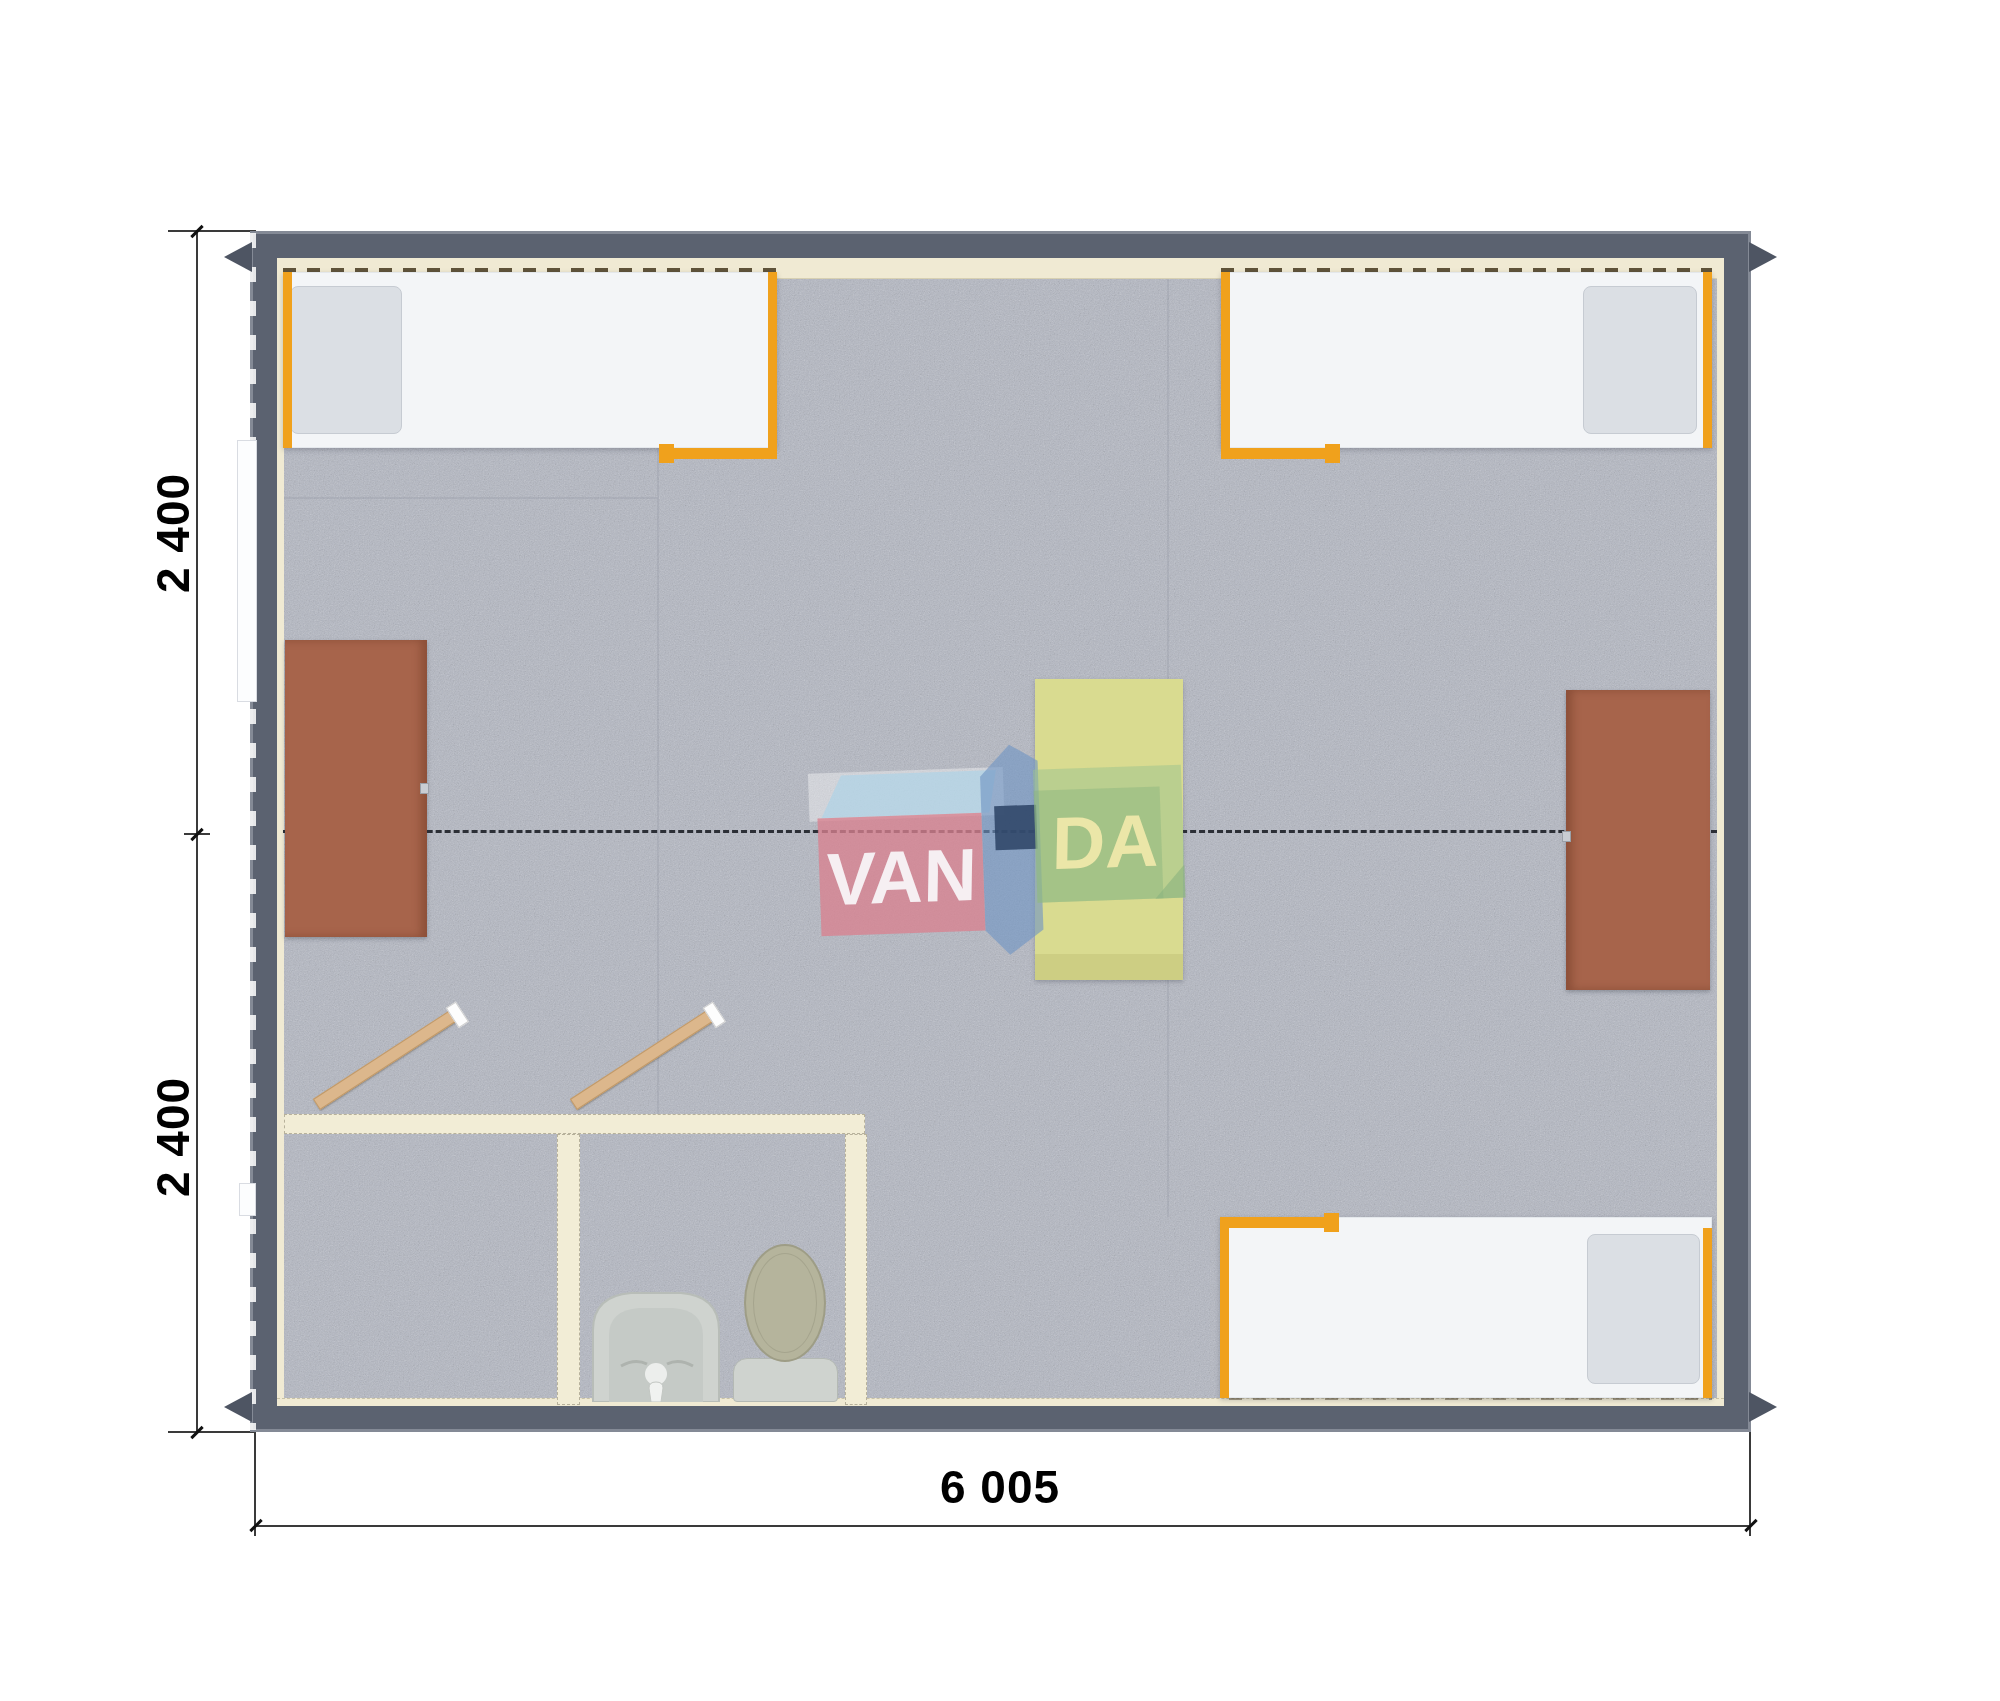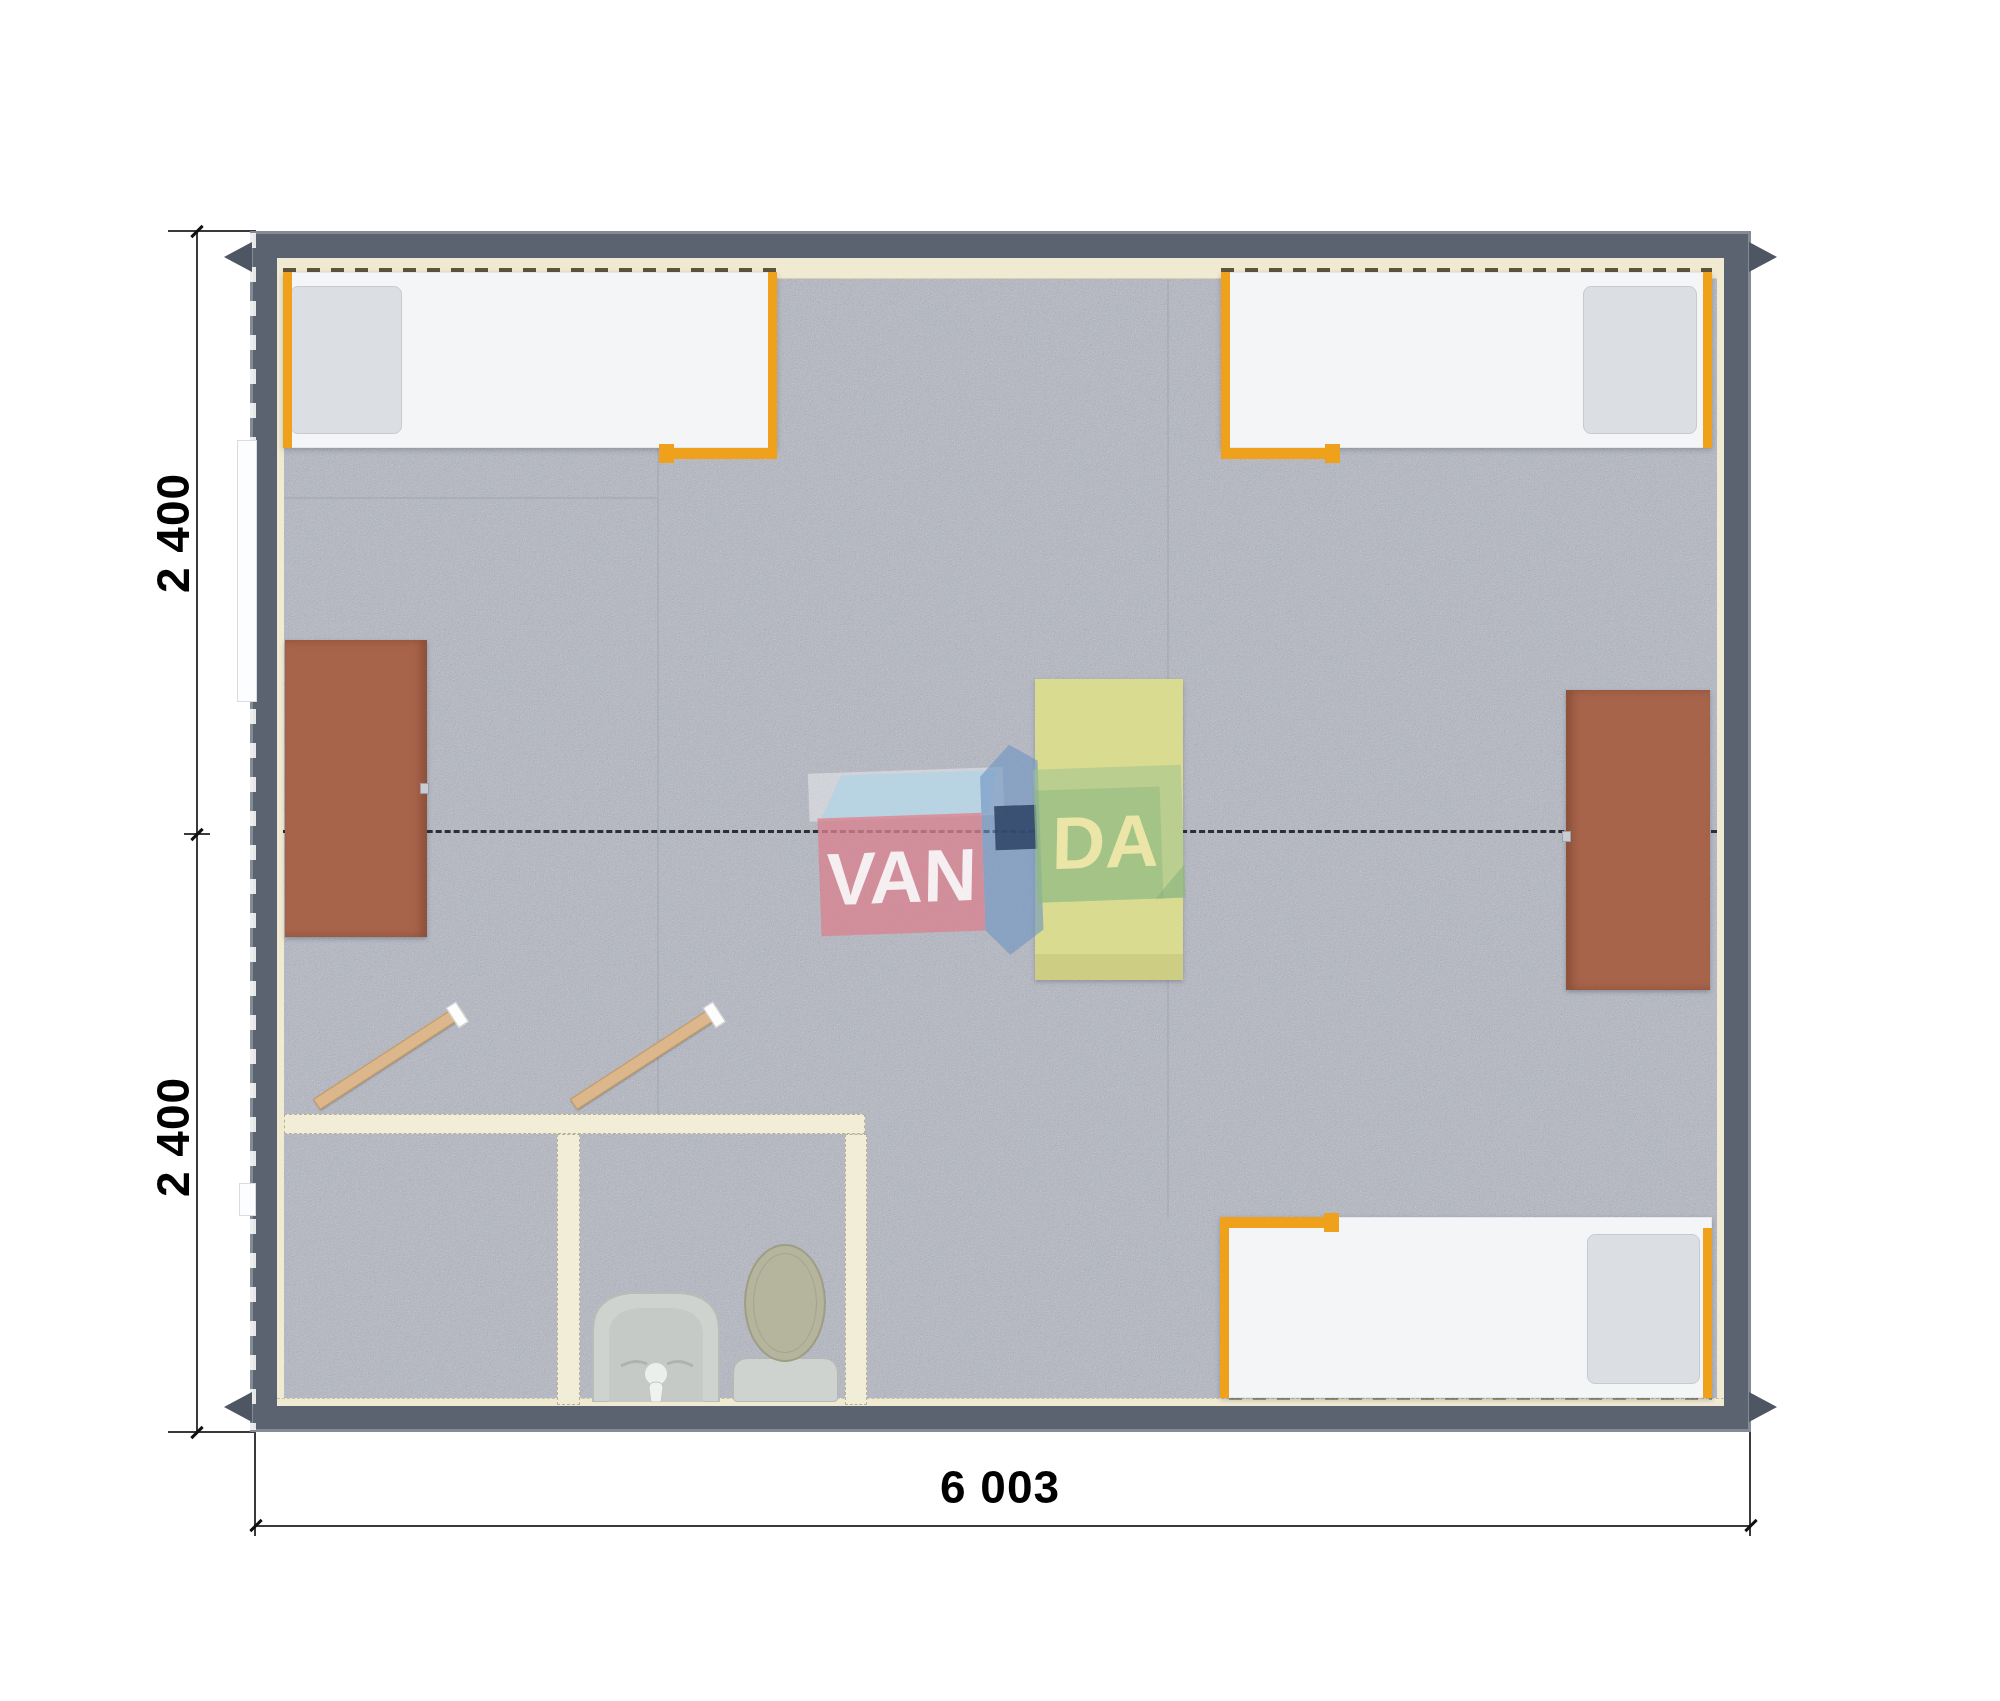--- a/index.html
+++ b/index.html
@@ -65,21 +65,21 @@
   <div class="dim-slash" style="left:189px;top:1431px;"></div>
 
   <div class="dim-label vert" style="left:108px;top:508px;width:130px;height:50px;">2 400</div>
   <div class="dim-label vert" style="left:108px;top:1112px;width:130px;height:50px;">2 400</div>
 
   <div class="dim-line" style="left:255px;top:1525px;width:1496px;height:2px;"></div>
   <div class="dim-line" style="left:254px;top:1430px;width:2px;height:106px;"></div>
   <div class="dim-line" style="left:1749px;top:1430px;width:2px;height:106px;"></div>
   <div class="dim-slash" style="left:248px;top:1524px;"></div>
   <div class="dim-slash" style="left:1743px;top:1524px;"></div>
-  <div class="dim-label" style="left:920px;top:1462px;width:160px;height:50px;">6 003</div>
+  <div class="dim-label" style="left:920px;top:1462px;width:160px;height:50px;">6 005</div>
 
   <div id="plan">
 
     <div id="wall-core" style="background: rgb(91, 98, 112);"></div>
     <div id="wall-frame"></div>
     <div class="wall-dashes"></div>
 
     <div id="floor" style="background: rgb(180, 184, 195);">
       <svg width="1447" height="1147">
         <filter id="nz">

